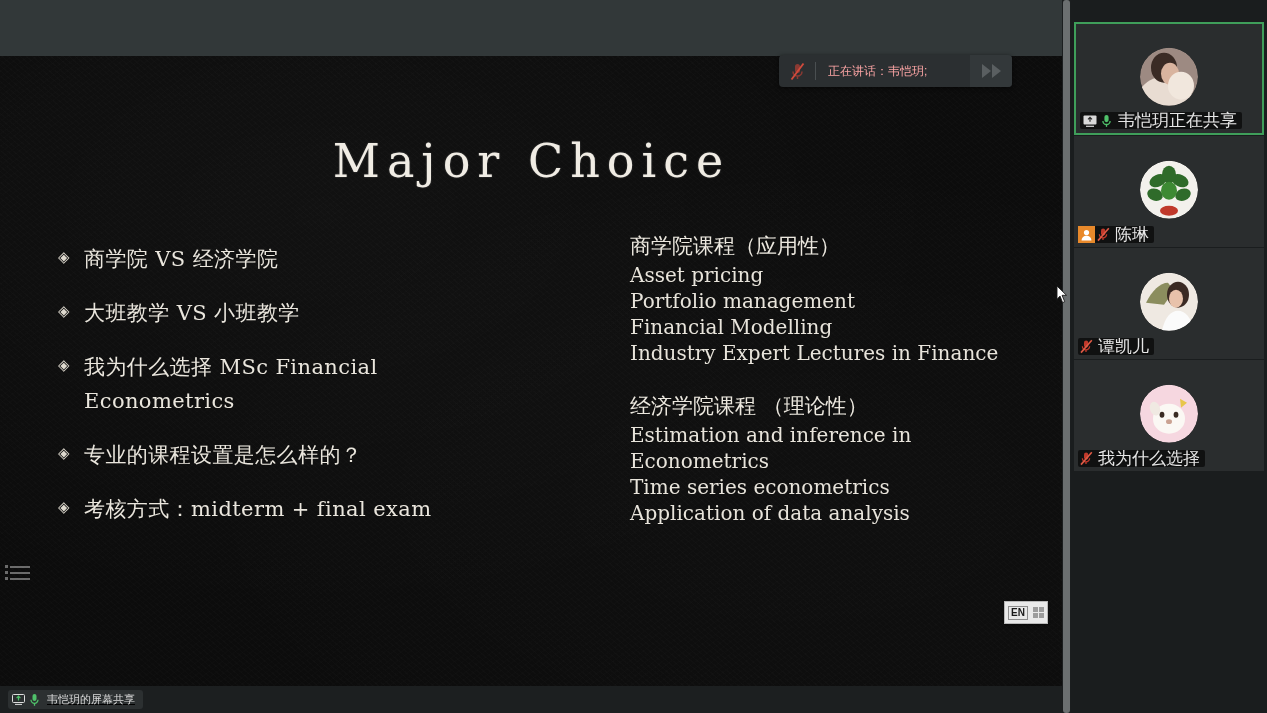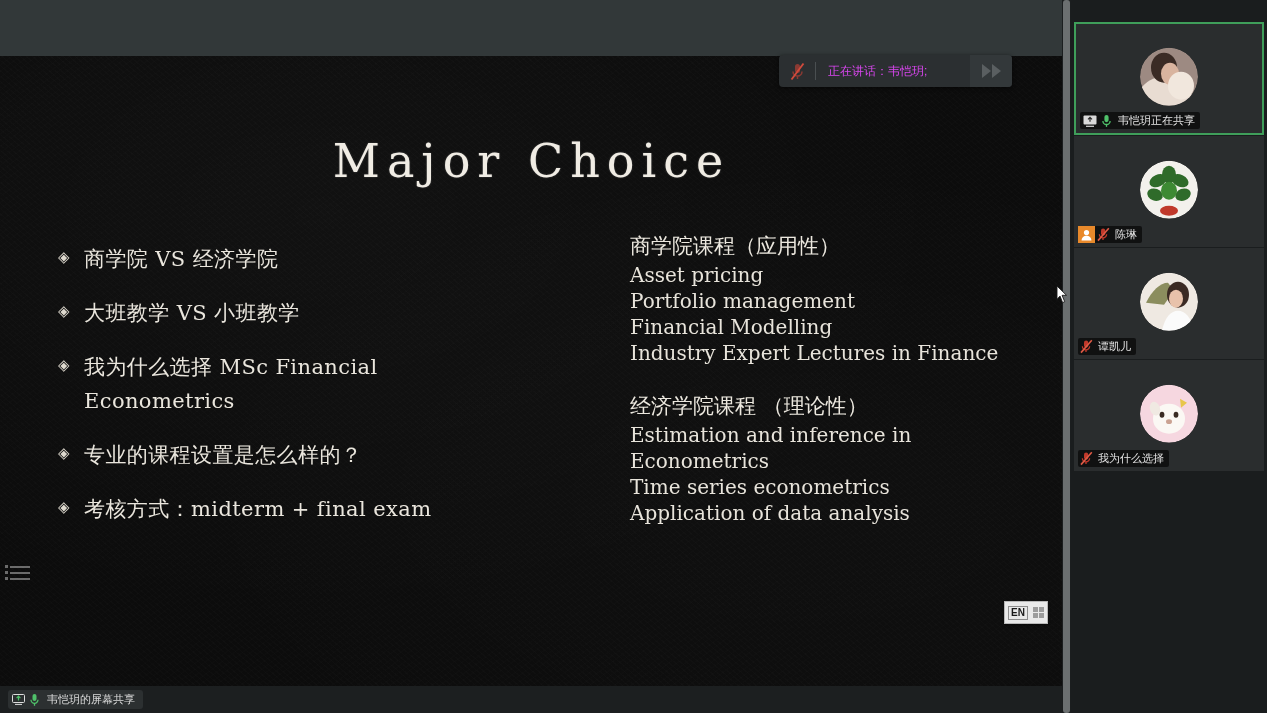--- a/index.html
+++ b/index.html
@@ -162,21 +162,21 @@
     display: flex; align-items: center; justify-content: center;
   }
   .speak-div {
     width: 1px; height: 18px;
     background: #4a4f51;
   }
   .speak-text {
     flex: 1;
     padding-left: 12px;
     font-size: 12px;
-    color: #d946ef;
+    color: #fca5a5;
     white-space: nowrap;
   }
   .speak-chevrons {
     width: 42px; height: 32px;
     display: flex; align-items: center; justify-content: center;
     gap: 1px;
     background: #33383a;
     border-radius: 0 4px 4px 0;
   }
   .chev {
@@ -243,41 +243,42 @@
     display: flex; align-items: center; justify-content: center;
     flex: 0 0 auto;
     margin-left: 2px;
   }
   .badge-mic {
     width: 17px; height: 17px;
     display: flex; align-items: center; justify-content: center;
     flex: 0 0 auto;
   }
   .tile-label {
-    font-size: 11px;
+    font-size: 17px;
     color: #e6e6e6;
     white-space: nowrap;
     padding-left: 3px;
     overflow: hidden;
   }
 
   
   .bottom-bar {
     position: absolute; left: 0; bottom: 0;
     width: 1063px; height: 27px;
     background: #1c1f20;
     display: flex; align-items: center;
   }
   .bb-chip {
     display: flex; align-items: center;
     background: #2c3031;
     border-radius: 3px;
     height: 19px;
     margin-left: 8px;
     padding-right: 8px;
+    text-decoration: underline;
   }
   .bb-text {
     font-size: 11px;
     color: #dcdcdc;
     white-space: nowrap;
     padding-left: 4px;
   }
 
   
   .cursor {

